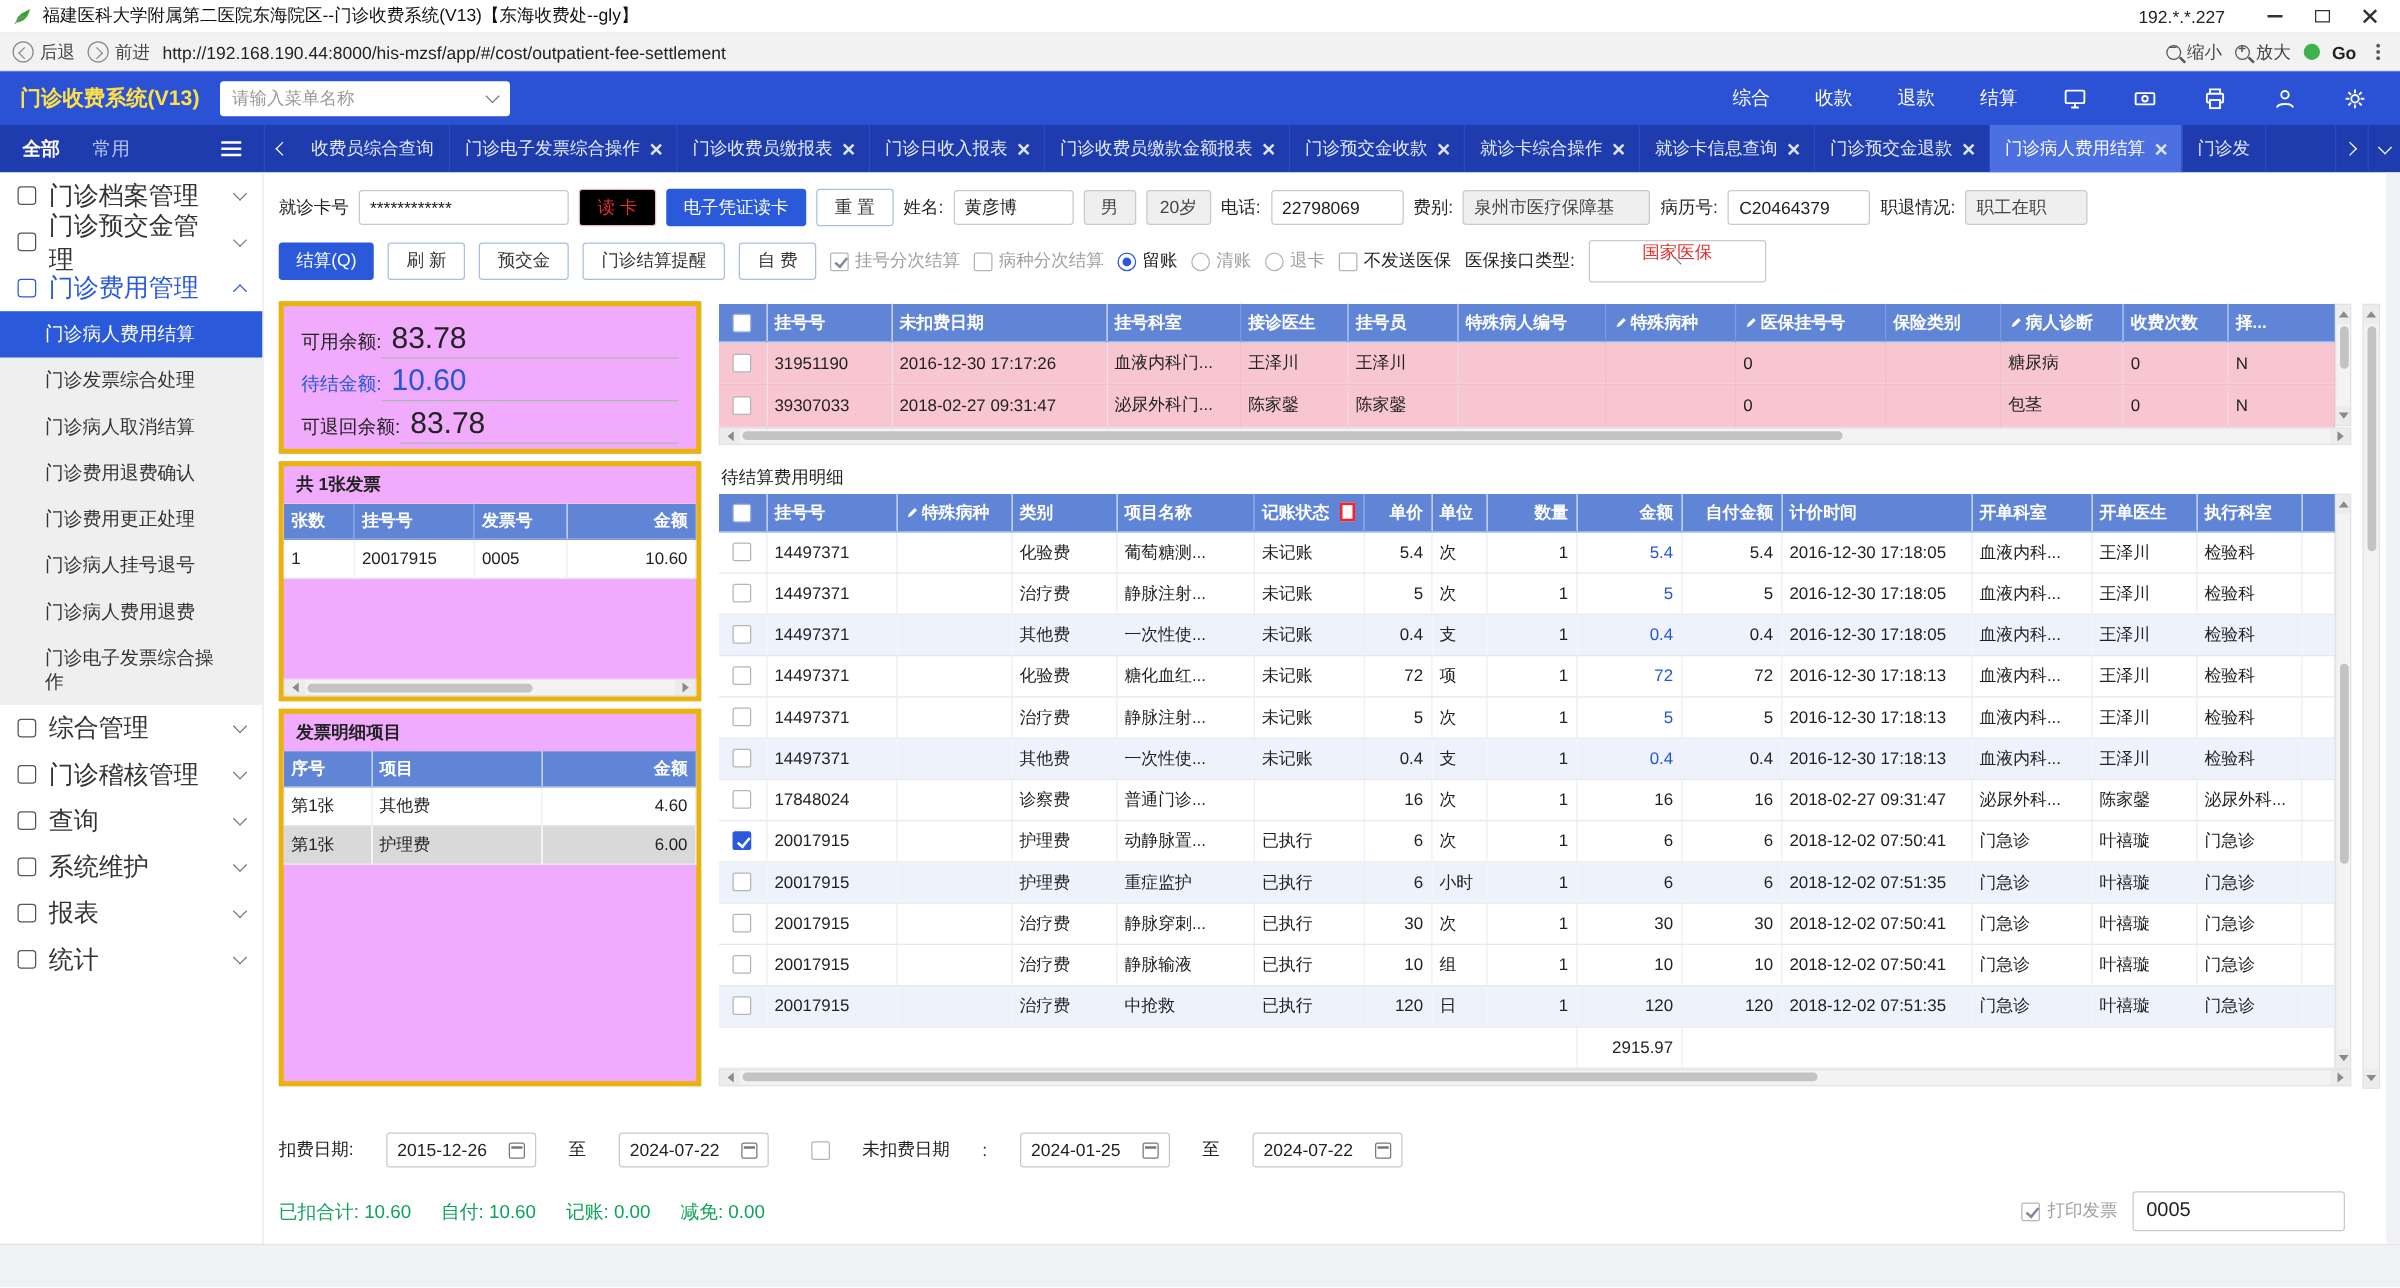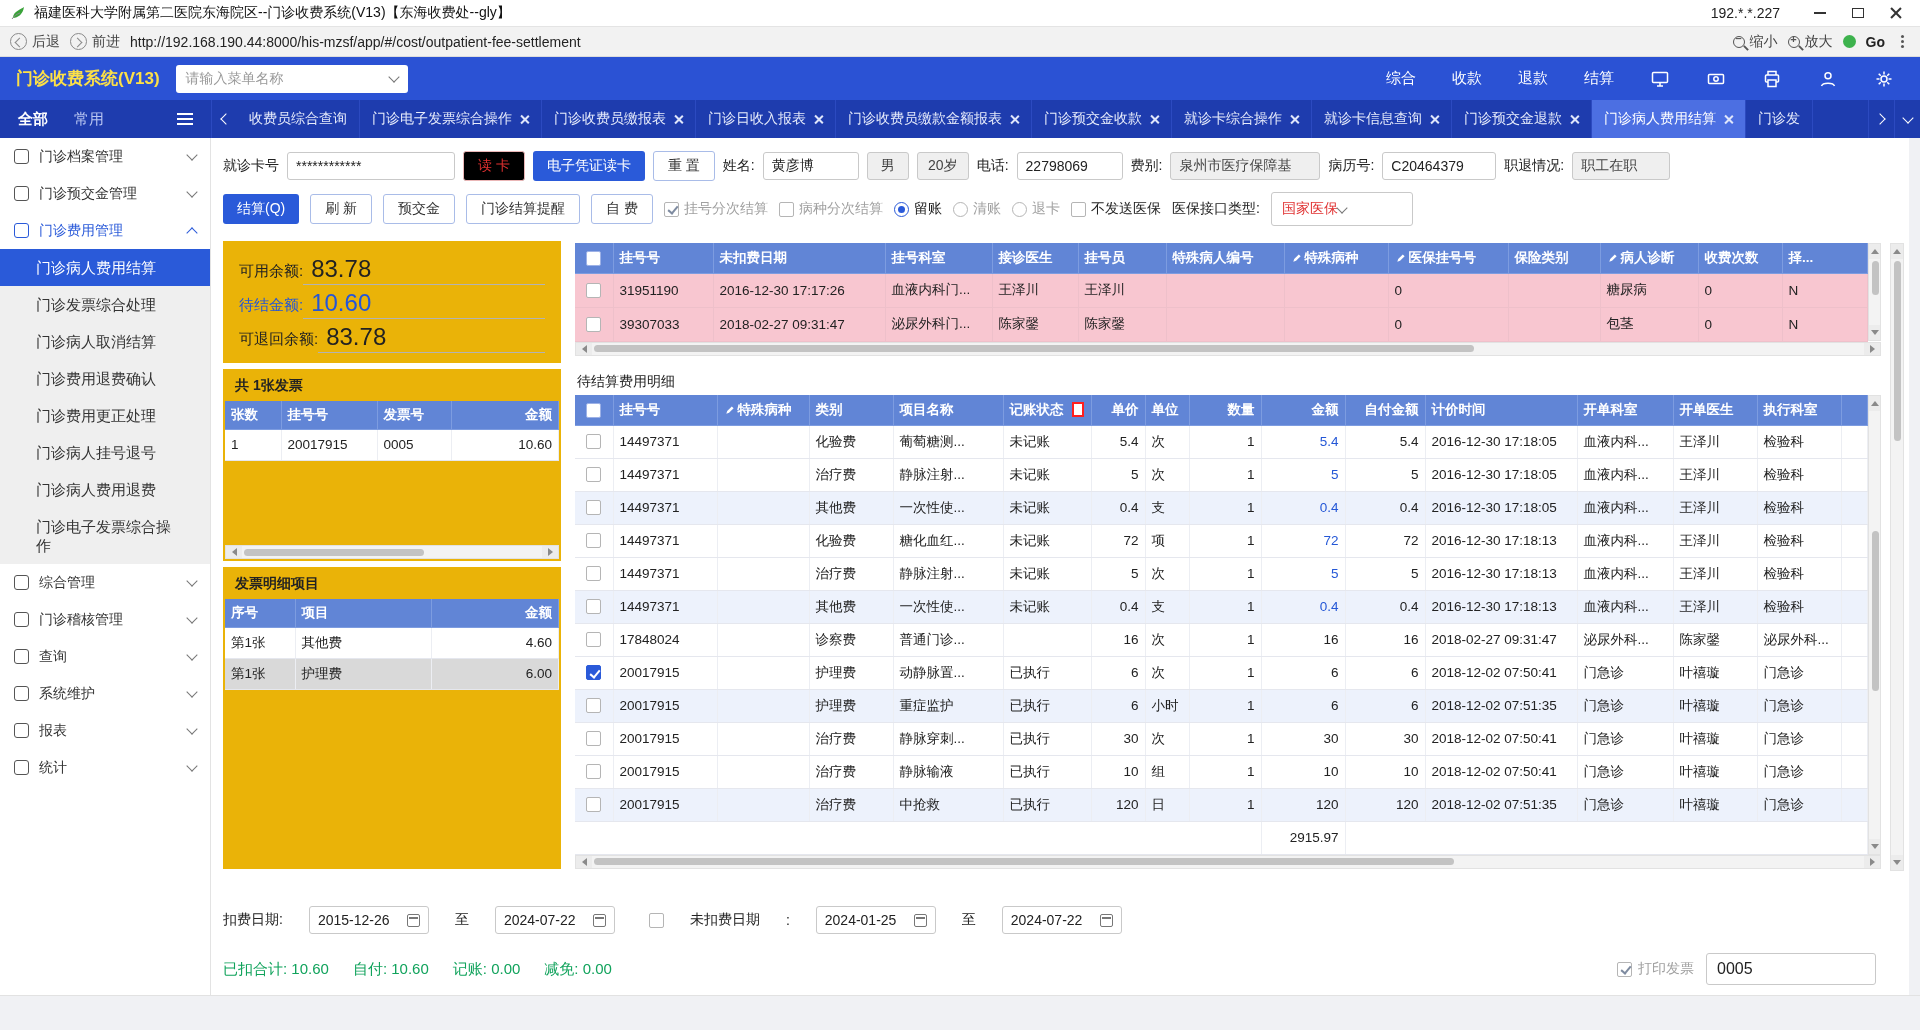--- a/index.html
+++ b/index.html
@@ -63,21 +63,21 @@
 .chev.white { border-color:#fff; }
 .chev.left { transform:rotate(135deg); margin:0 0 0 3px; }
 .chev.right { transform:rotate(-45deg); margin:0 3px 0 0; }
 
 
 .bodyrow { display:flex; height:857px; flex:0 0 auto; }
 .footer-strip { height:35px; background:#f0f1f4; border-top:1px solid #e2e2e2; flex:0 0 auto; }
 
 
 .sidebar { width:211px; flex:0 0 211px; background:#fff; border-right:1px solid #e3e3e3; overflow:hidden; }
-.snav-item { height:37px; display:flex; align-items:center; padding:16px 14px; gap:10px; font-size:14px; color:#333; }
+.snav-item { height:37px; display:flex; align-items:center; padding:16px 14px; gap:10px; font-size:20px; color:#333; }
 .snav-item .chev { margin-left:auto; }
 .snav-item.expanded { color:#2a5ad9; }
 .snav-item.expanded .chev { transform:rotate(-135deg); border-color:#2a5ad9; margin-top:4px; }
 .snav-item.expanded .s-icon { border-color:#2a5ad9; }
 .s-icon { width:15px; height:15px; border:1.6px solid #555; border-radius:3px; flex:0 0 15px; }
 .subnav { background:#efefef; }
 .subnav-item { padding:9px 30px 9px 36px; font-size:15px; line-height:19px; color:#333; }
 .subnav-item.active { background:#2a5ad9; color:#fff; }
 
 
@@ -97,27 +97,27 @@
 .chk.on::after { content:""; position:absolute; left:4.5px; top:1.5px; width:4px; height:8px; border:solid #fff; border-width:0 2px 2px 0; transform:rotate(40deg); }
 .chk.gray.on { background:#fff; border-color:#b5b5b5; }
 .chk.gray.on::after { border-color:#7e8ba0; }
 .chk.hdr { border-color:#9db1e6; }
 .radio { display:inline-block; width:15px; height:15px; border:1px solid #b5b5b5; border-radius:50%; background:#fff; position:relative; vertical-align:middle; }
 .radio.on { border-color:#2a5ad9; }
 .radio.on::after { content:""; position:absolute; inset:3px; border-radius:50%; background:#2a5ad9; }
 .radio-item,.chk-item { display:inline-flex; align-items:center; gap:5px; }
 .rlabel { color:#a0a0a0; font-size:14px; }
 .radio.on + .rlabel { color:#222; }
-.select-box { height:28px; border:1px solid #c9c9c9; border-radius:3px; background:#fff; display:inline-flex; align-items:center; justify-content:flex-start; padding:16px 10px; width:142px; }
+.select-box { height:28px; border:1px solid #c9c9c9; border-radius:3px; background:#fff; display:inline-flex; align-items:center; justify-content:flex-end; padding:16px 10px; width:142px;flex-direction:column; }
 .select-box .val { color:#e03030; font-size:14px; }
 
 .patient-bar { position:absolute; left:12px; top:13px; height:30px; right:40px; display:flex; align-items:center; gap:8px; }
 .action-bar { position:absolute; left:12px; top:55px; height:32px; right:40px; display:flex; align-items:center; gap:11px; }
 
-.card { position:absolute; background:#eab308; border:2px solid #eab308; }
+.card { position:absolute; background:#f0abfc; border:4px solid #eab308; }
 .card-title { padding:6px 10px; font-size:14px; font-weight:bold; color:#222; }
 .balance-card { left:12px; top:103px; width:338px; height:122px; padding:8px 14px; }
 .bal-row { display:flex; align-items:flex-end; margin-top:4px; }
 .bal-label { font-size:15px; color:#222; padding-bottom:4px; white-space:nowrap; }
 .bal-value { flex:1; font-size:24px; color:#222; border-bottom:1px solid #b3b3b3; padding:0 0 1px 8px; line-height:28px; }
 .bal-row.blue .bal-label,.bal-row.blue .bal-value { color:#2456d8; }
 .sum-card { left:12px; top:231px; width:338px; height:192px; display:flex; flex-direction:column; }
 .det-card { left:12px; top:429px; width:338px; height:302px; display:flex; flex-direction:column; }
 .card .fill { flex:1; }
 

